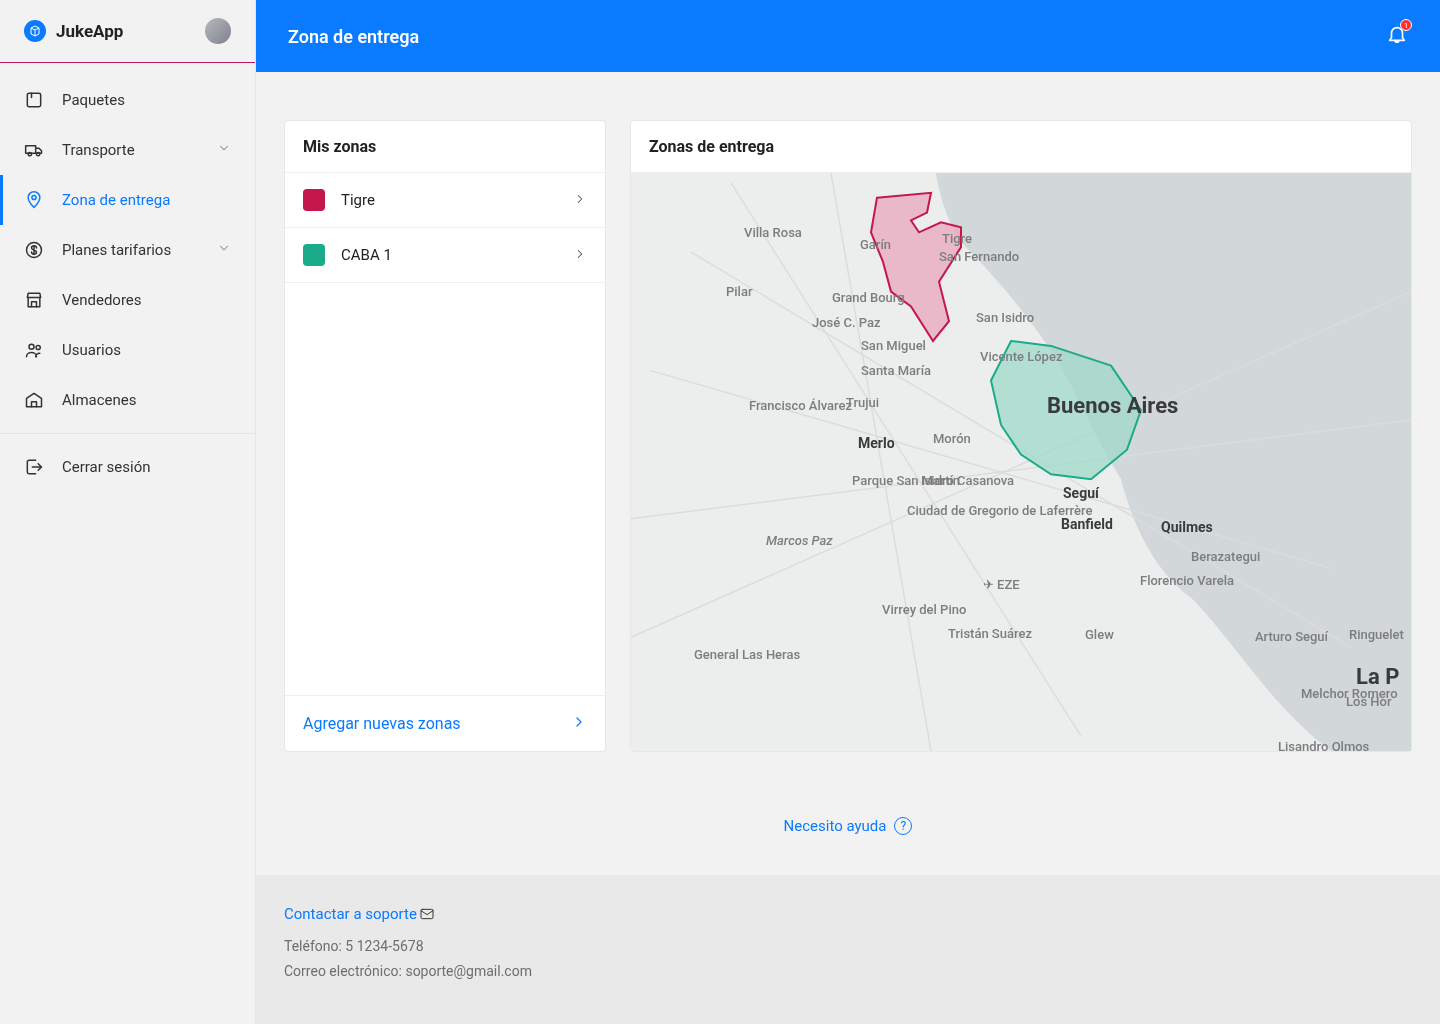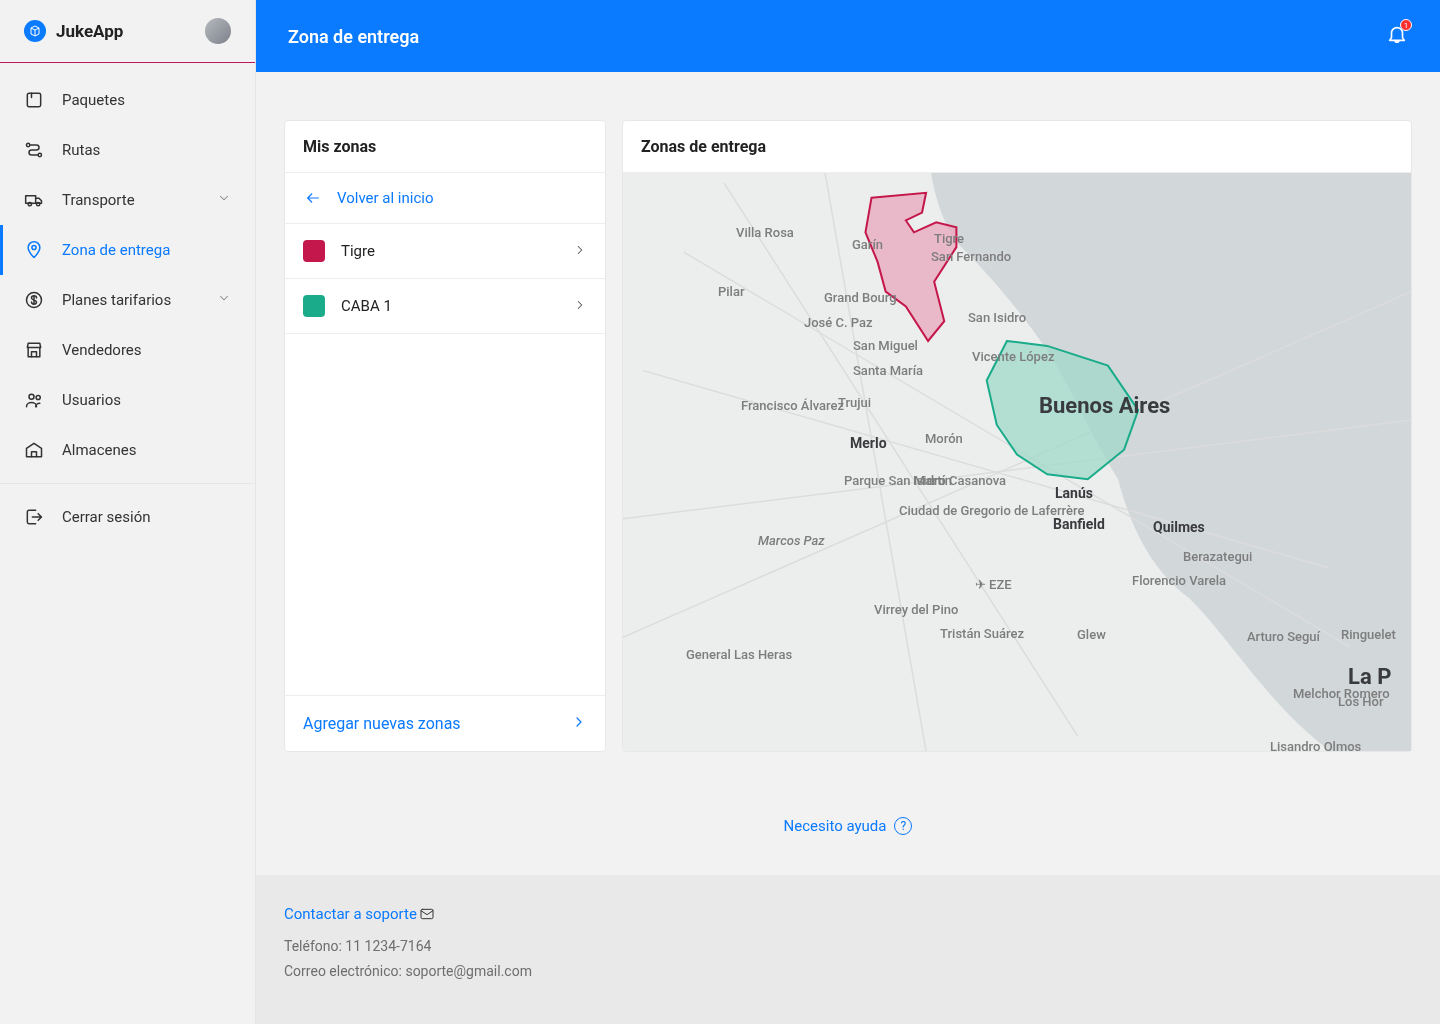--- a/index.html
+++ b/index.html
@@ -19,21 +19,21 @@
 .nav-item .chev { margin-left:auto; color:#888; }
 .nav-icon { width:20px; height:20px; display:flex; align-items:center; justify-content:center; color:#333; }
 .nav-item.active .nav-icon { color:#0a7aff; }
 .nav-sep { height:1px; background:#e5e5e5; margin:8px 0; }
 .main { flex:1; display:flex; flex-direction:column; }
 .topbar { height:72px; background:#0a7aff; display:flex; align-items:center; justify-content:space-between; padding:0 32px; color:#fff; }
 .topbar h1 { font-size:18px; font-weight:600; }
 .bell-wrap { position:relative; cursor:pointer; }
 .bell-wrap svg { width:22px; height:22px; color:#fff; }
 .badge { position:absolute; top:-4px; right:-4px; width:12px; height:12px; background:#ff2d2d; border-radius:50%; color:#fff; font-size:8px; display:flex; align-items:center; justify-content:center; border:1px solid #fff; }
-.content { flex:1; padding: 48px 28px 0; display:flex; gap:16px; overflow:auto; }
+.content { flex:1; padding: 48px 28px 0; display:flex; gap:24px; overflow:auto; }
 .panel { background:#fff; border:1px solid #e7e7e7; border-radius:4px; display:flex; flex-direction:column; }
 .panel-left { width: 322px; height:632px; }
 .panel-right { flex:1; height:632px; }
 .panel-header { padding:16px 18px; font-weight:700; font-size:16px; border-bottom:1px solid #eee; color:#222; }
 .back-link { display:flex; align-items:center; gap:14px; padding:16px 18px; color:#0a7aff; font-size:15px; cursor:pointer; border-bottom:1px solid #eee; }
 .zone-list { }
 .zone-row { display:flex; align-items:center; gap:16px; padding:16px 18px; border-bottom:1px solid #eee; cursor:pointer; }
 .swatch { width:22px; height:22px; border-radius:4px; }
 .zone-name { font-size:15px; color:#222; }
 .zone-row .chev { margin-left:auto; color:#555; }
@@ -76,30 +76,20 @@
             <svg viewBox="0 0 24 24" class="icon-stroke">
               <rect x="4" y="4" width="16" height="16" rx="2"></rect>
               <path d="M9 4v5"></path>
             </svg>
           </span>
         <span>Paquetes</span>
       </div>
       <div class="nav-item">
         <span class="nav-icon">
             <svg viewBox="0 0 24 24" class="icon-stroke">
-              <circle cx="5" cy="6" r="2"></circle>
-              <circle cx="19" cy="18" r="2"></circle>
-              <path d="M7 6h8a3 3 0 0 1 0 6H9a3 3 0 0 0 0 6h8"></path>
-            </svg>
-          </span>
-        <span>Rutas</span>
-      </div>
-      <div class="nav-item">
-        <span class="nav-icon">
-            <svg viewBox="0 0 24 24" class="icon-stroke">
               <rect x="2" y="7" width="12" height="9"></rect>
               <path d="M14 10h4l3 3v3h-7"></path>
               <circle cx="7" cy="17" r="2"></circle>
               <circle cx="17" cy="17" r="2"></circle>
             </svg>
           </span>
         <span>Transporte</span>
         <span class="chev"><svg width="14" height="14" viewBox="0 0 24 24" class="icon-stroke">
               <path d="M6 9l6 6 6-6"></path>
             </svg></span>
@@ -174,26 +164,20 @@
         <svg viewBox="0 0 24 24">
             <path class="icon-stroke" d="M18 16v-5a6 6 0 1 0-12 0v5l-2 3h16zM10 19a2 2 0 0 0 4 0"></path>
           </svg>
         <span class="badge">1</span>
       </div>
     </div>
 
     <div class="content">
       <div class="panel panel-left">
         <div class="panel-header">Mis zonas</div>
-        <div class="back-link">
-          <svg width="20" height="16" viewBox="0 0 24 24">
-              <path class="icon-stroke" d="M20 12H4M10 6l-6 6 6 6"></path>
-            </svg>
-          <span>Volver al inicio</span>
-        </div>
         <div class="zone-list">
           <div class="zone-row">
             <span class="swatch" style="background:#c4174b"></span>
             <span class="zone-name">Tigre</span>
             <span class="chev"><svg width="14" height="14" viewBox="0 0 24 24" class="icon-stroke">
                   <path d="M9 6l6 6-6 6"></path>
                 </svg></span>
           </div>
           <div class="zone-row">
             <span class="swatch" style="background:#1aab8a"></span>
@@ -246,21 +230,21 @@
               <span class="map-label" style="left: 349px; top: 176px;">Vicente López</span>
               <span class="map-label" style="left: 230px; top: 165px;">San Miguel</span>
               <span class="map-label" style="left: 230px; top: 190px;">Santa María</span>
               <span class="map-label" style="left: 215px; top: 222px;">Trujui</span>
               <span class="map-label" style="left: 118px; top: 225px;">Francisco Álvarez</span>
               <span class="map-label big" style="left: 416px; top: 220px;">Buenos Aires</span>
               <span class="map-label bold" style="left: 227px; top: 262px;">Merlo</span>
               <span class="map-label" style="left: 302px; top: 258px;">Morón</span>
               <span class="map-label" style="left: 221px; top: 300px;">Parque San Martín</span>
               <span class="map-label" style="left: 290px; top: 300px;">Isidro Casanova</span>
-              <span class="map-label bold" style="left: 432px; top: 312px;">Lanús</span>
+              <span class="map-label bold" style="left: 432px; top: 312px;">Seguí</span>
               <span class="map-label" style="left: 276px; top: 330px;">Ciudad de Gregorio de Laferrère</span>
               <span class="map-label bold" style="left: 430px; top: 343px;">Banfield</span>
               <span class="map-label bold" style="left: 530px; top: 346px;">Quilmes</span>
               <span class="map-label" style="left: 135px; top: 360px; font-style: italic;">Marcos Paz</span>
               <span class="map-label" style="left: 560px; top: 376px;">Berazategui</span>
               <span class="map-label" style="left: 509px; top: 400px;">Florencio Varela</span>
               <span class="map-label" style="left: 352px; top: 404px;">✈ EZE</span>
               <span class="map-label" style="left: 251px; top: 429px;">Virrey del Pino</span>
               <span class="map-label" style="left: 317px; top: 453px;">Tristán Suárez</span>
               <span class="map-label" style="left: 454px; top: 454px;">Glew</span>
@@ -284,17 +268,17 @@
     </div>
 
     <div class="footer">
       <div class="footer-title">
         <span>Contactar a soporte</span>
         <svg viewBox="0 0 24 24">
             <rect x="3" y="5" width="18" height="14" rx="2" class="icon-stroke-thin"></rect>
             <path d="M3 7l9 6 9-6" class="icon-stroke-thin"></path>
           </svg>
       </div>
-      <div>Teléfono: 11 1234-7164</div>
+      <div>Teléfono: 5 1234-5678</div>
       <div>Correo electrónico: soporte@gmail.com</div>
     </div>
   </div>
 </div>
 
 </body></html>

